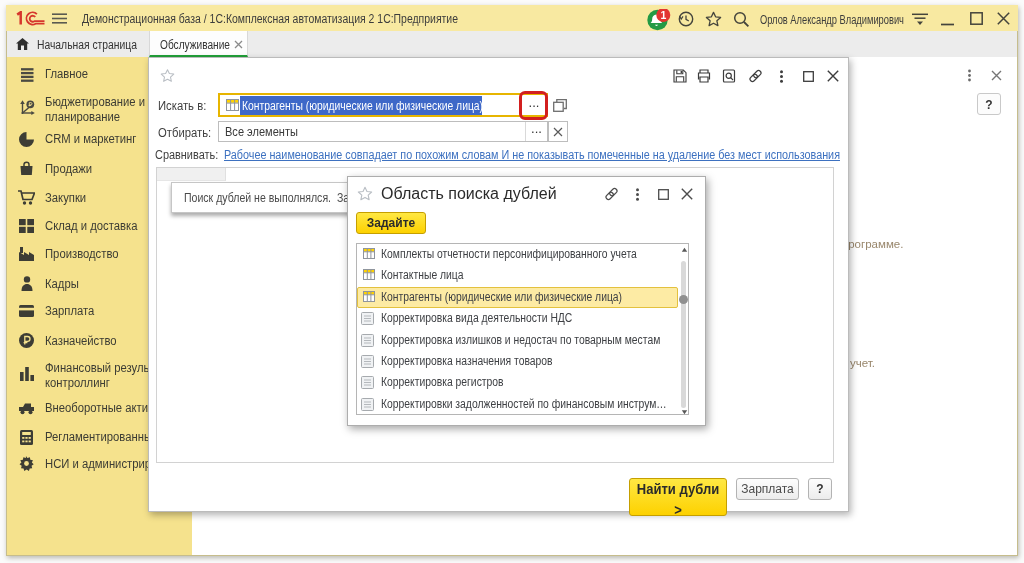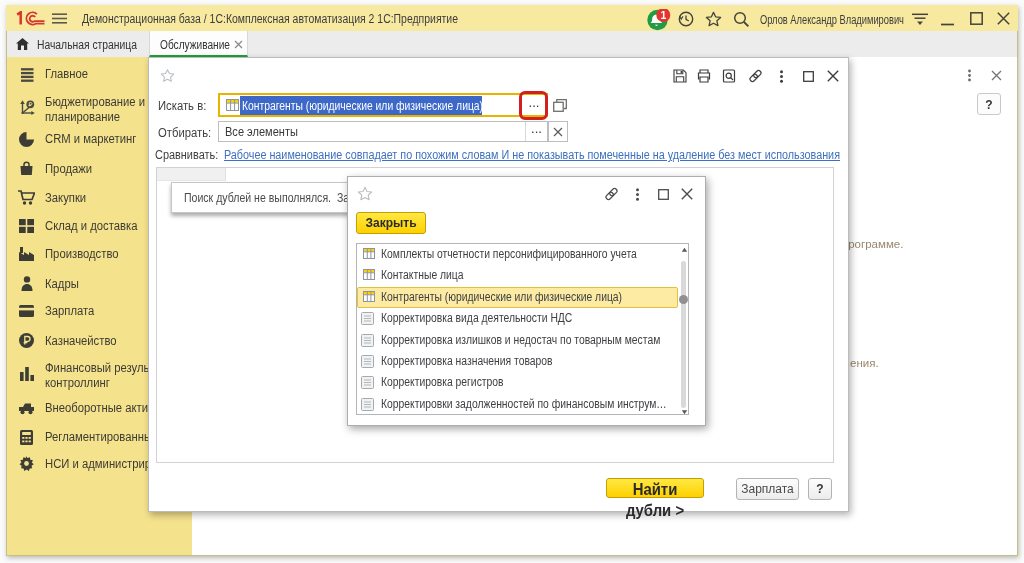--- a/index.html
+++ b/index.html
@@ -191,21 +191,21 @@
         <circle cx="2.5" cy="2" r="1.4"></circle>
         <circle cx="2.5" cy="6.5" r="1.4"></circle>
         <circle cx="2.5" cy="11" r="1.4"></circle>
       </g>
  </svg>
  <svg class="ico" style="left:991px;top:70px" width="11" height="11" viewBox="0 0 11 11">
       <path d="M1 1 L10 10 M10 1 L1 10" stroke="#767676" stroke-width="1.4"></path>
     </svg>
  <div class="btn" style="left:977px;top:93px;width:24px;height:22px;line-height:22px;font-weight:bold;border-radius:3px;background:#fcfcfc;border-color:#c9c9c9;color:#333">?</div>
  <div class="lbl" style="left:842px;top:238px;color:#99876c;font-size:11.5px">программе.</div>
- <div class="lbl" style="left:850px;top:357px;color:#99876c;font-size:11.5px">ения.</div>
+ <div class="lbl" style="left:850px;top:357px;color:#99876c;font-size:11.5px">учет.</div>
 
  <div class="abs" id="dlg"></div>
  <svg class="ico" style="left:160px;top:68px;z-index:6" width="15" height="15" viewBox="0 0 17 16">
    <path d="M8.5 1.4 L10.6 5.8 L15.6 6.4 L11.9 9.8 L12.9 14.6 L8.5 12.2 L4.1 14.6 L5.1 9.8 L1.4 6.4 L6.4 5.8 Z" fill="none" stroke="#b9bec4" stroke-width="1.2" stroke-linejoin="round"></path>
  </svg>
  <svg class="ico" style="left:673px;top:69px;z-index:6" width="14" height="14" viewBox="0 0 14 14">
   <path d="M1 1 H10.3 L13 3.7 V13 H1 Z" fill="none" stroke="#3f3f3f" stroke-width="1.15"></path>
   <path d="M3.8 1.3 V4.8 H9.8 V1.5" fill="none" stroke="#3f3f3f" stroke-width="1.1"></path>
   <path d="M3.3 12.7 V7.8 H10.7 V12.7" fill="none" stroke="#3f3f3f" stroke-width="1.1"></path>
   <rect x="7.6" y="2" width="1.4" height="2" fill="#3f3f3f"></rect>
@@ -264,48 +264,49 @@
     </svg>
 
  <div class="lbl" style="left:155px;top:148px;z-index:6;transform:scaleX(0.91);transform-origin:0 0">Сравнивать:</div>
  <div class="abs" style="left:224px;top:148px;font-size:12px;color:#3d71c0;text-decoration:underline;z-index:6;white-space:nowrap;transform:scaleX(0.899);transform-origin:0 0">Рабочее наименование совпадает по похожим словам И не показывать помеченные на удаление без мест использования</div>
 
  <div class="abs" style="left:156px;top:167px;width:678px;height:296px;border:1px solid #d2d2d2;background:#fff;z-index:6"></div>
  <div class="abs" style="left:157px;top:168px;width:69px;height:13px;background:#f0f0f0;border-right:1px solid #e0e0e0;border-bottom:1px solid #e6e6e6;z-index:6"></div>
  <div class="abs" style="left:171px;top:182px;width:519px;height:31px;background:#fff;border:1px solid #c6c6c6;box-shadow:0 3px 4px rgba(0,0,0,0.33);z-index:6"></div>
  <div class="abs" style="left:184px;top:191px;font-size:12px;color:#4a4a4a;z-index:7;white-space:nowrap;transform:scaleX(0.879);transform-origin:0 0">Поиск дублей не выполнялся.&nbsp; Задайте область поиска дублей</div>
 
- <div class="ybtn" style="left:606px;top:478px;width:98px;height:20px;line-height:21px;z-index:6;font-size:16px"><span style="display:inline-block;transform:scaleX(0.93)">Найти дубли &gt;</span></div>
+ <div class="ybtn" style="left:629px;top:478px;width:98px;height:38px;line-height:21px;z-index:6;font-size:14px"><span style="display:inline-block;transform:scaleX(0.93)">Найти дубли &gt;</span></div>
  <div class="btn" style="left:736px;top:478px;width:63px;height:22px;line-height:21px;z-index:6">Зарплата</div>
  <div class="btn" style="left:808px;top:478px;width:24px;height:22px;line-height:21px;font-weight:bold;z-index:6;color:#333">?</div>
 
  <div class="abs" id="modal"></div>
  <svg class="ico" style="left:357px;top:186px;z-index:11" width="16" height="15" viewBox="0 0 17 16">
    <path d="M8.5 1.4 L10.6 5.8 L15.6 6.4 L11.9 9.8 L12.9 14.6 L8.5 12.2 L4.1 14.6 L5.1 9.8 L1.4 6.4 L6.4 5.8 Z" fill="none" stroke="#b9bec4" stroke-width="1.2" stroke-linejoin="round"></path>
  </svg>
+ <div class="abs" style="left:381px;top:185px;font-size:16px;color:#2b2b2b;z-index:11">Область поиска дублей</div>
  <svg class="ico" style="left:604px;top:187px;z-index:11" width="15" height="14" viewBox="0 0 15 14">
   <g fill="none" stroke="#4c4c4c" stroke-width="1.25" transform="rotate(-45 7.5 7)">
    <rect x="0.8" y="4.6" width="8.2" height="4.8" rx="2.4"></rect>
    <rect x="6" y="4.6" width="8.2" height="4.8" rx="2.4"></rect>
   </g>
  </svg>
  <svg class="ico" style="left:635px;top:188px;z-index:11" width="5" height="13" viewBox="0 0 5 13">
   <g fill="#4c4c4c">
         <circle cx="2.5" cy="1.8" r="1.5"></circle>
         <circle cx="2.5" cy="6.5" r="1.5"></circle>
         <circle cx="2.5" cy="11.2" r="1.5"></circle>
       </g>
  </svg>
  <svg class="ico" style="left:658px;top:189px;z-index:11" width="11" height="11" viewBox="0 0 11 11">
       <rect x="0.7" y="0.7" width="9.6" height="9.6" fill="none" stroke="#4c4c4c" stroke-width="1.3"></rect>
     </svg>
  <svg class="ico" style="left:681px;top:188px;z-index:11" width="12" height="12" viewBox="0 0 12 12">
       <path d="M0.8 0.8 L11.2 11.2 M11.2 0.8 L0.8 11.2" stroke="#4c4c4c" stroke-width="1.4"></path>
     </svg>
- <div class="ybtn" style="left:356px;top:212px;width:70px;height:22px;line-height:21px;z-index:11">Закрыть</div>
+ <div class="ybtn" style="left:356px;top:212px;width:70px;height:22px;line-height:21px;z-index:11">Задайте</div>
  <div class="abs" style="left:356px;top:243px;width:333px;height:172px;background:#fff;border:1px solid #b5b5b5;z-index:11"></div>
 
  <div class="abs" style="left:357px;top:287px;width:321px;height:21px;background:#fdeba4;border:1px solid #e3c13e;border-radius:2px;z-index:11"></div>
 <svg class="ico" style="left:363px;top:247.7px;z-index:12" width="12" height="11" viewBox="0 0 12 11">
   <rect x="0.5" y="0.5" width="11" height="10" fill="#fff" stroke="#8f959d" stroke-width="1"></rect>
   <rect x="1" y="1" width="10" height="2.6" fill="#ffd200"></rect>
   <path d="M0.5 3.8 H11.5 M4.3 1 V10.5 M7.9 1 V10.5" stroke="#8f959d" stroke-width="1"></path>
  </svg>
  <div class="abs rowtext" style="left:381px;top:246.7px;z-index:12">Комплекты отчетности персонифицированного учета</div>
 <svg class="ico" style="left:363px;top:269.1px;z-index:12" width="12" height="11" viewBox="0 0 12 11">

